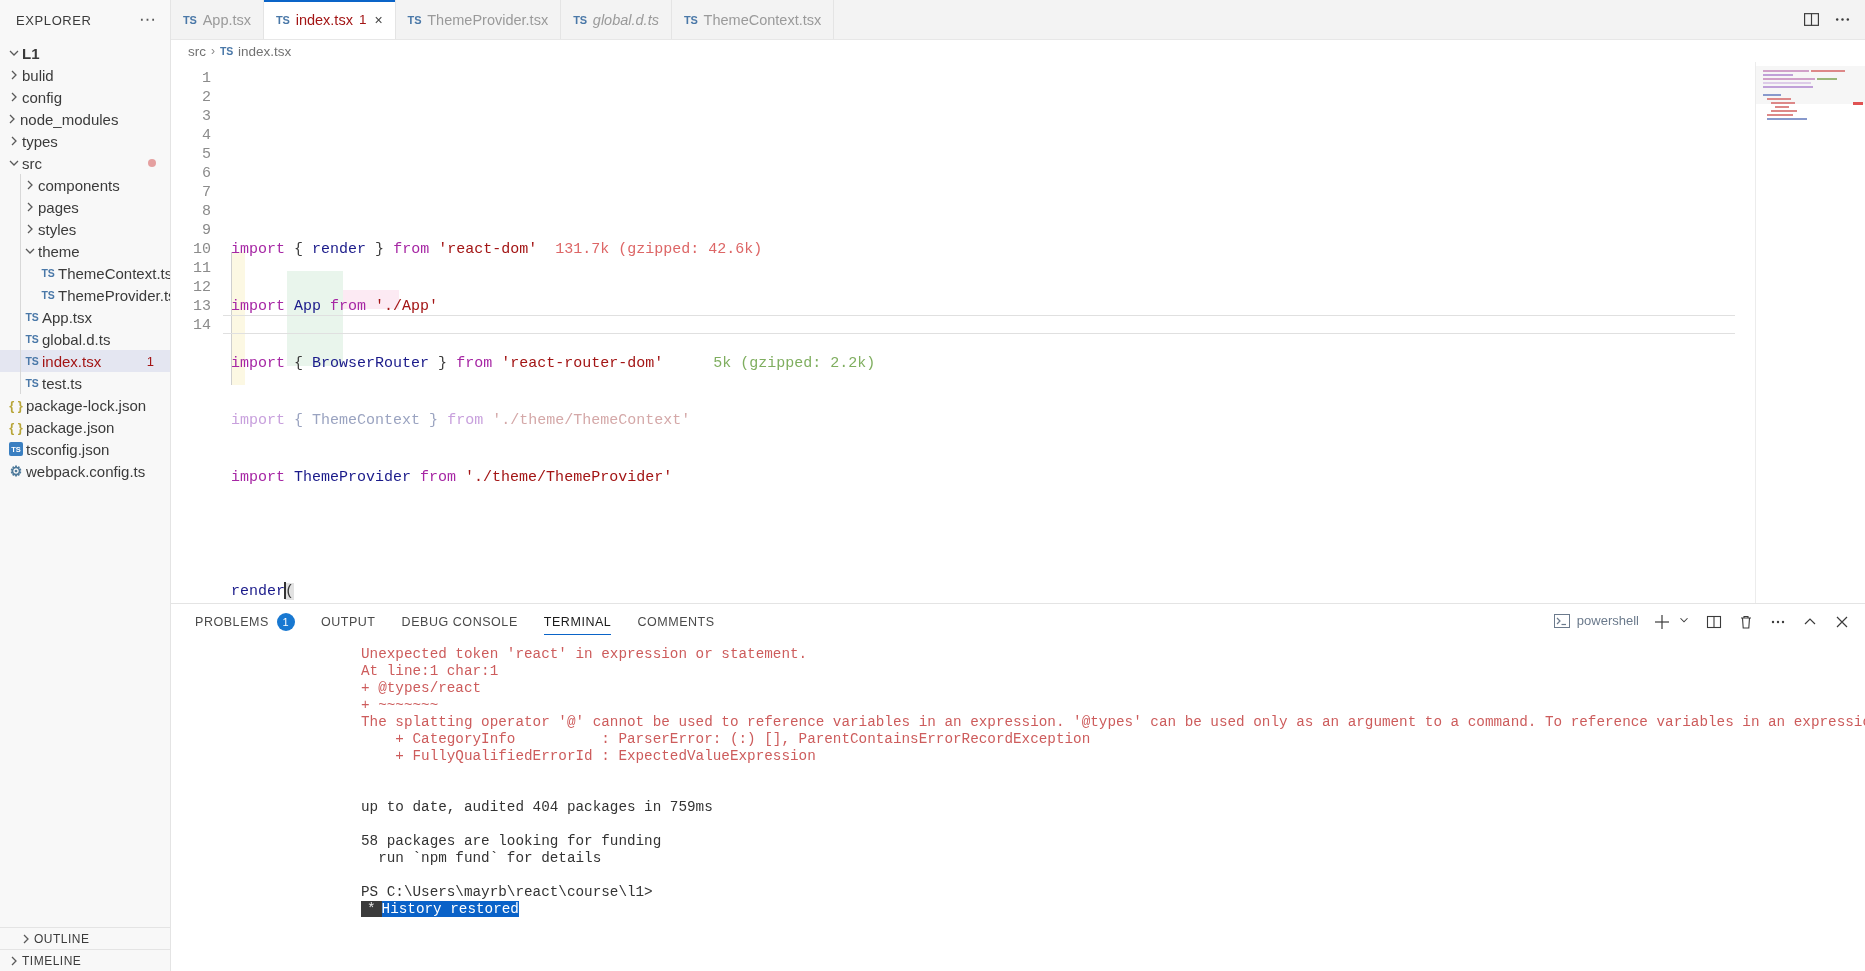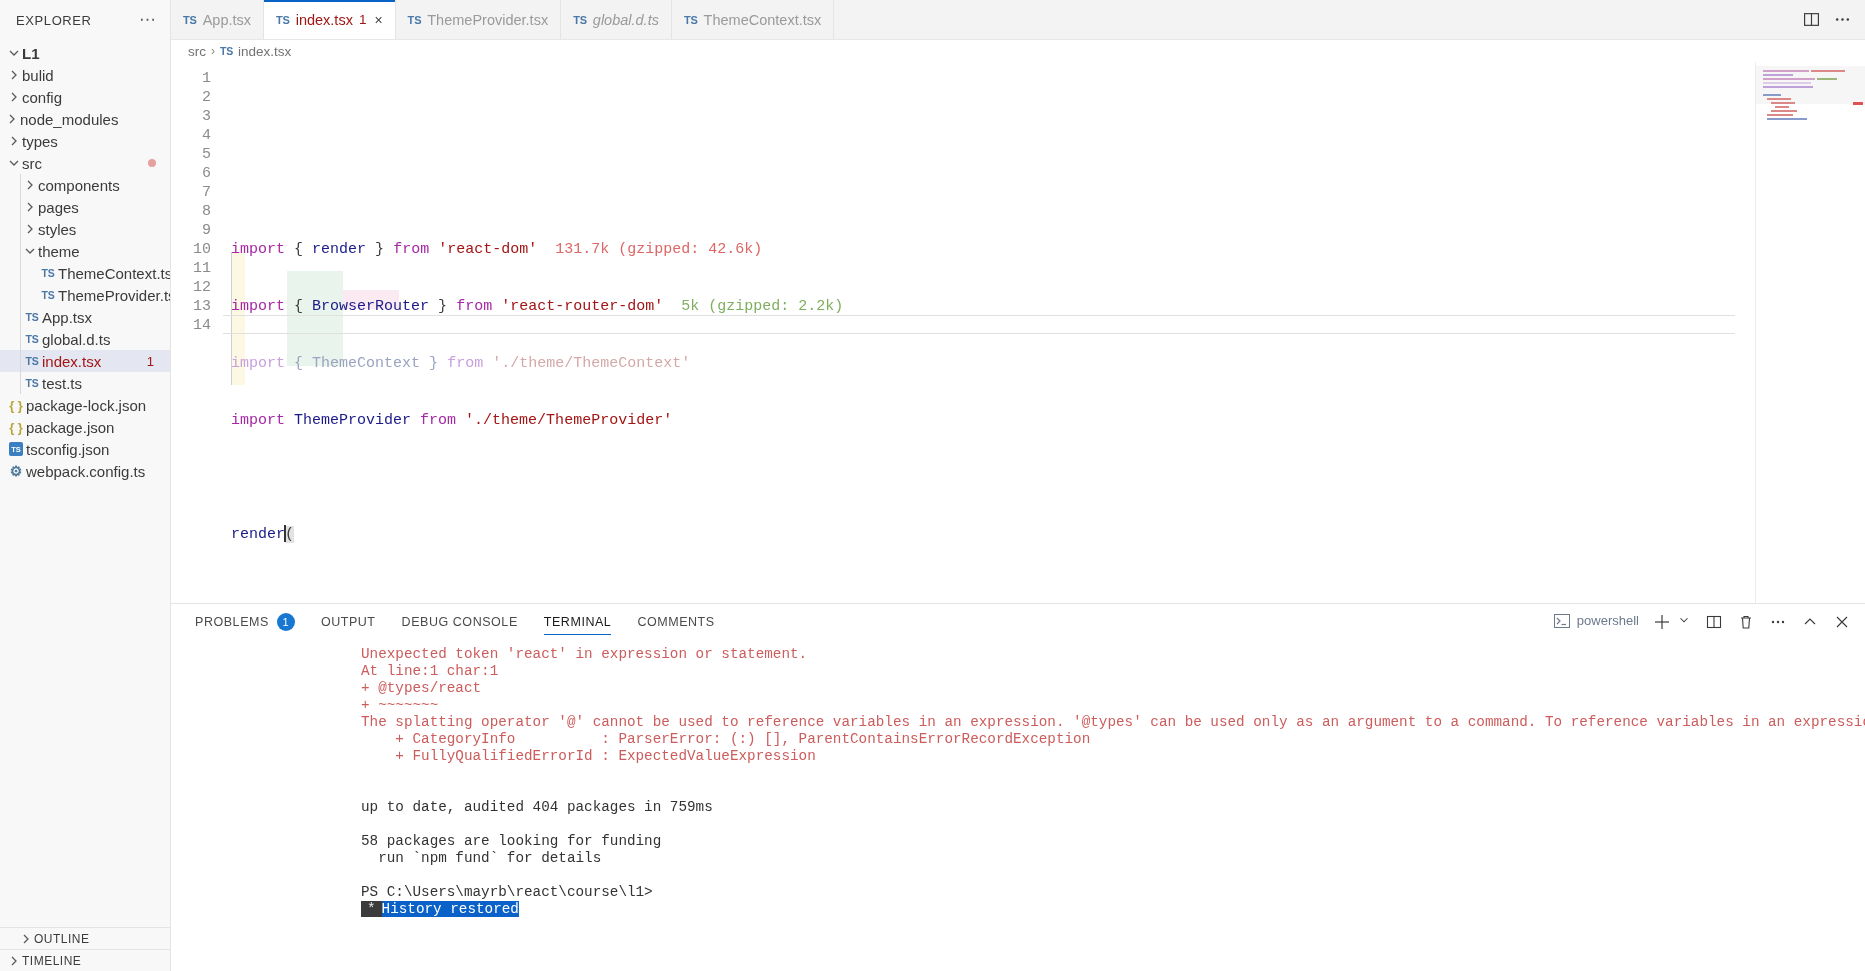--- a/index.html
+++ b/index.html
@@ -107,21 +107,21 @@
   .code .ln { position: relative; height: 19px; padding-left: 8px; }
   .k-kw { color: #a626a4; }
   .k-id { color: #1a1a8a; }
   .k-str { color: #a31515; }
   .k-punc { color: #3b3b3b; }
   .k-fn { color: #1a1a8a; }
   .k-dim { color: #c8a0dd; }
   .k-dim-id { color: #9aa3c0; }
   .k-dim-str { color: #d4a8a8; }
   .k-size-red { color: #d66; }
-  .k-size-green { color: #7fae5f; }
+  .k-size-green { color: #7fae5f; margin-left: 32px; }
   .cursor-bar {
     display:inline-block; width:2px; height:17px; background:#333;
     vertical-align:-4px; position:relative; margin: 0 -1px;
   }
   .hl-paren { background: #e2e2e2; }
   .ind-guide-yellow { position:absolute; background:#fcf8e3; }
   .ind-guide-green  { position:absolute; background:#e9f5ec; }
   .ind-guide-pink   { position:absolute; background:#fceaf3; }
   .vline { position:absolute; width:1px; background:#cfcfcf; }
   .current-line-border {
@@ -434,20 +434,21 @@
         </div>
       <div class="code">
 
         
         <div class="ind-guide-yellow" style="left:8px;  top:190px; width:14px; height:133px;"></div>
         <div class="ind-guide-green" style="left:64px; top:209px; width:56px; height:95px;"></div>
         <div class="ind-guide-pink" style="left:120px;top:228px; width:56px; height:19px;"></div>
         <div class="vline" style="left:8px; top:190px; height:133px;"></div>
 
         <div class="ln"><span class="k-kw">import</span> <span class="k-punc">{</span> <span class="k-id">render</span> <span class="k-punc">}</span> <span class="k-kw">from</span> <span class="k-str">'react-dom'</span>&nbsp;&nbsp;<span class="k-size-red">131.7k (gzipped: 42.6k)</span></div>
+        <div class="ln"><span class="k-kw">import</span> <span class="k-id">App</span> <span class="k-kw">from</span> <span class="k-str">'./App'</span></div>
         <div class="ln"><span class="k-kw">import</span> <span class="k-punc">{</span> <span class="k-id">BrowserRouter</span> <span class="k-punc">}</span> <span class="k-kw">from</span> <span class="k-str">'react-router-dom'</span>&nbsp;&nbsp;<span class="k-size-green">5k (gzipped: 2.2k)</span></div>
         <div class="ln"><span class="k-dim">import</span> <span class="k-dim-id">{</span> <span class="k-dim-id">ThemeContext</span> <span class="k-dim-id">}</span> <span class="k-dim">from</span> <span class="k-dim-str">'./theme/ThemeContext'</span></div>
         <div class="ln"><span class="k-kw">import</span> <span class="k-id">ThemeProvider</span> <span class="k-kw">from</span> <span class="k-str">'./theme/ThemeProvider'</span></div>
         <div class="ln"></div>
         <div class="ln"><span class="k-fn">render</span><span class="cursor-bar"></span><span class="k-punc hl-paren">(</span></div>
         
         
         
         
         

